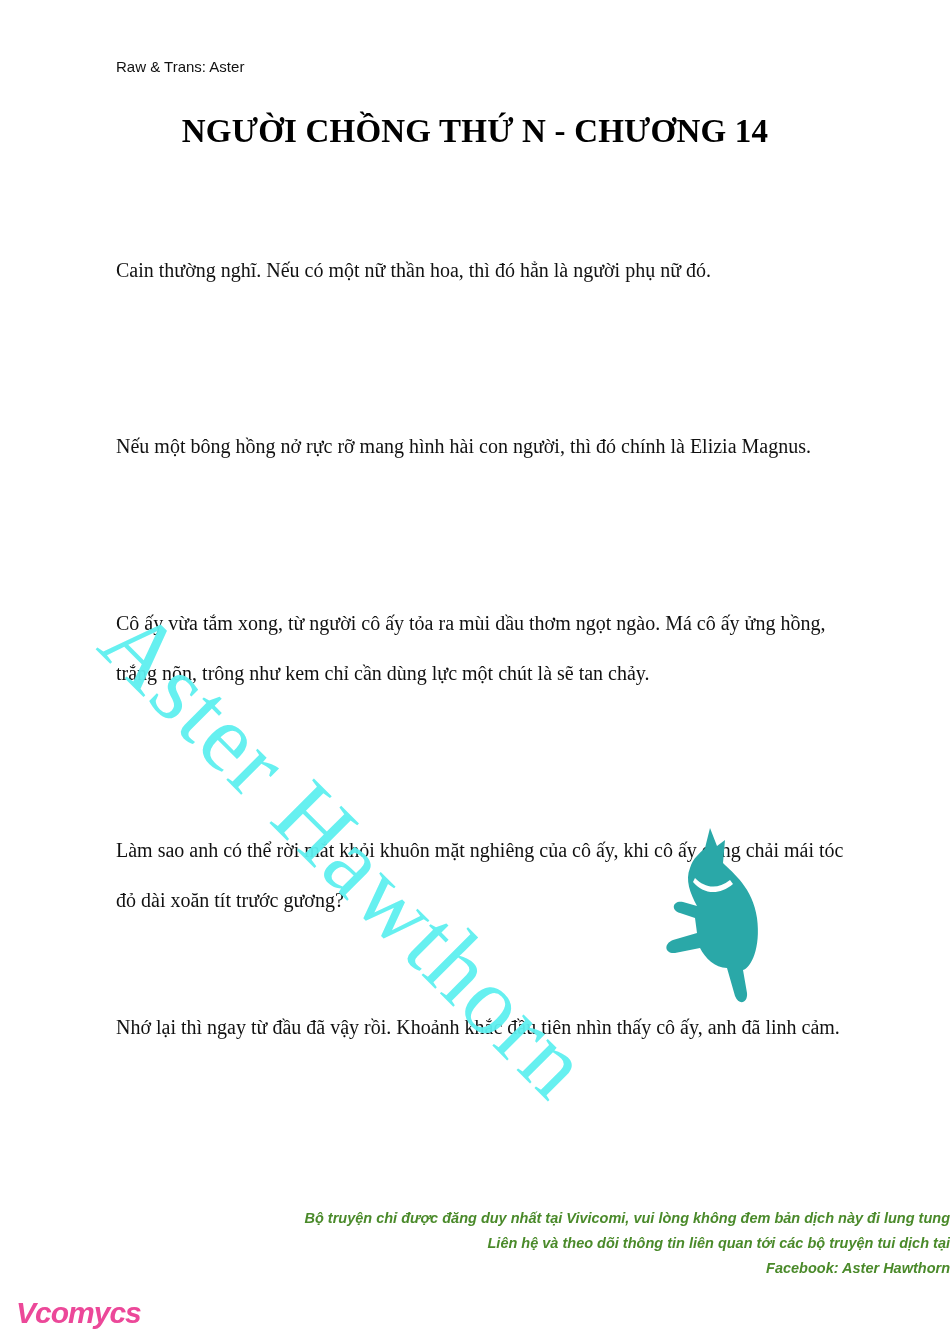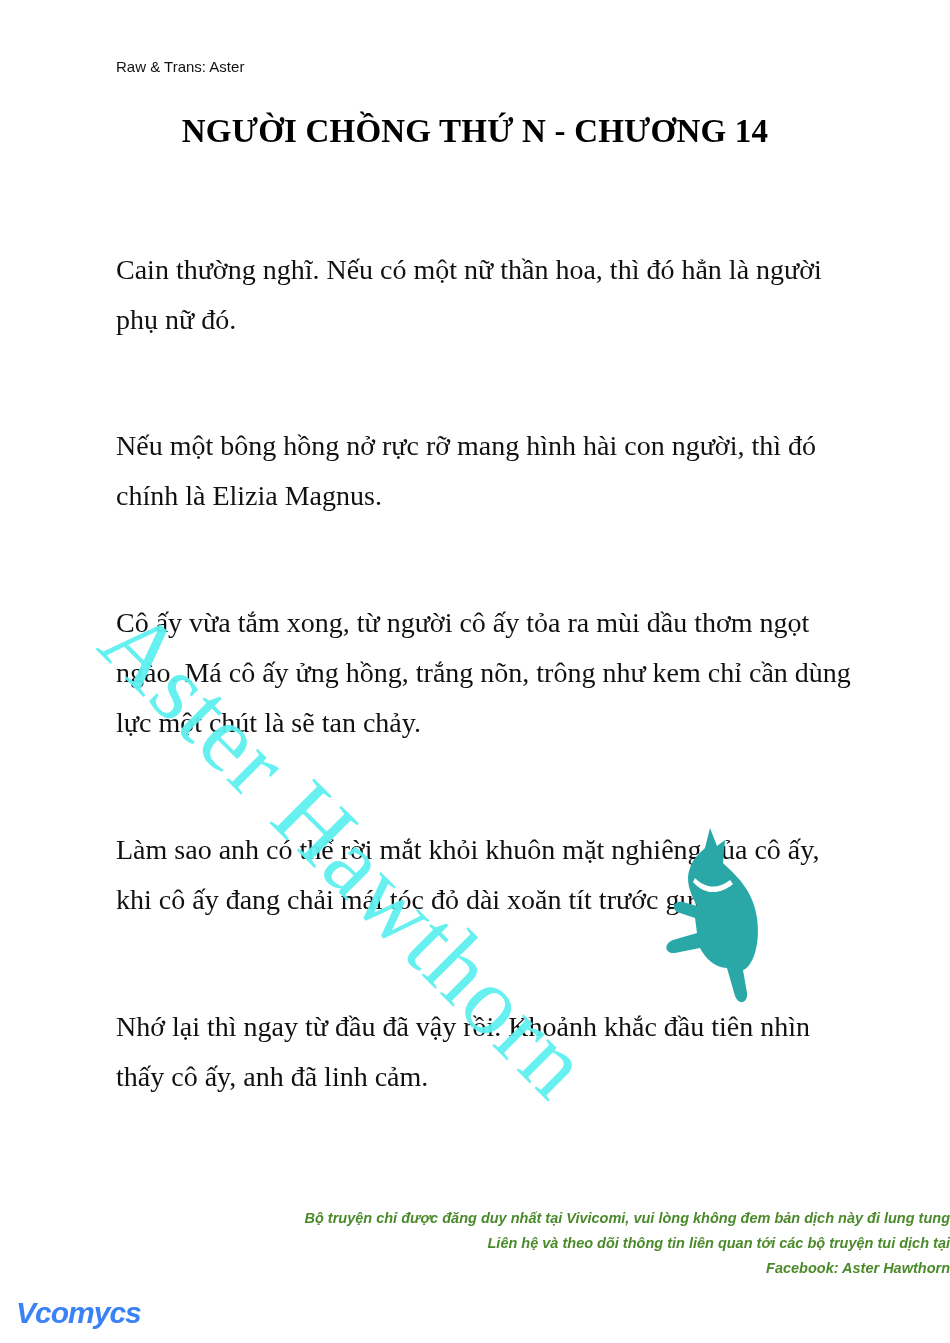--- a/index.html
+++ b/index.html
@@ -9,40 +9,40 @@
       position: absolute; left: 116px; top: 58px;
       font-family: "Liberation Sans", sans-serif; font-size: 15px; color: #111;
     }
     .title {
       position: absolute; left: 0; width: 950px; top: 113px; text-align: center;
       font-family: "Liberation Serif", serif; font-weight: bold; font-size: 33px; color: #000;
       letter-spacing: 0.2px;
     }
     .para {
       position: absolute; left: 116px; width: 740px;
-      font-family: "Liberation Serif", serif; font-size: 28px; line-height: 50px; color: #111;
+      font-family: "Liberation Serif", serif; font-size: 20px; line-height: 50px; color: #111;
       margin: 0;
     }
     .watermark {
       position: absolute; left: 118px; top: 570px;
       font-family: "Liberation Serif", serif; font-size: 96px; color: #5ef0f0;
       transform: rotate(45deg); transform-origin: left center;
       white-space: nowrap; opacity: 0.95; pointer-events: none;
       letter-spacing: 2px;
     }
     .cat { position: absolute; left: 655px; top: 818px; width: 130px; height: 190px; }
     .footer {
       position: absolute; left: 0; width: 950px; text-align: right;
       font-family: "Liberation Sans", sans-serif; font-style: italic; font-weight: bold;
       font-size: 14.5px; color: #4a8a2a; line-height: 25px;
     }
     .logo {
       position: absolute; left: 16px; top: 1296px;
       font-family: "Liberation Sans", sans-serif; font-style: italic; font-weight: bold;
-      font-size: 30px; color: #3b82f6; letter-spacing: -1px;
+      font-size: 30px; color: #ec4899; letter-spacing: -1px;
     }
   </style>
 </head>
 <body>
 
 <div class="page">
 
   <div class="credit">Raw &amp; Trans: Aster</div>
 
   <div class="title">NGƯỜI CHỒNG THỨ N - CHƯƠNG 14</div>

